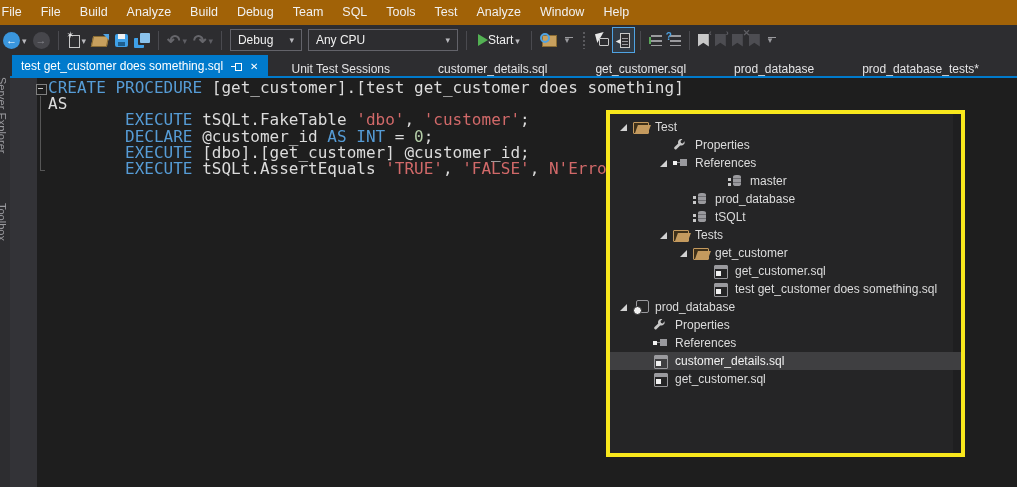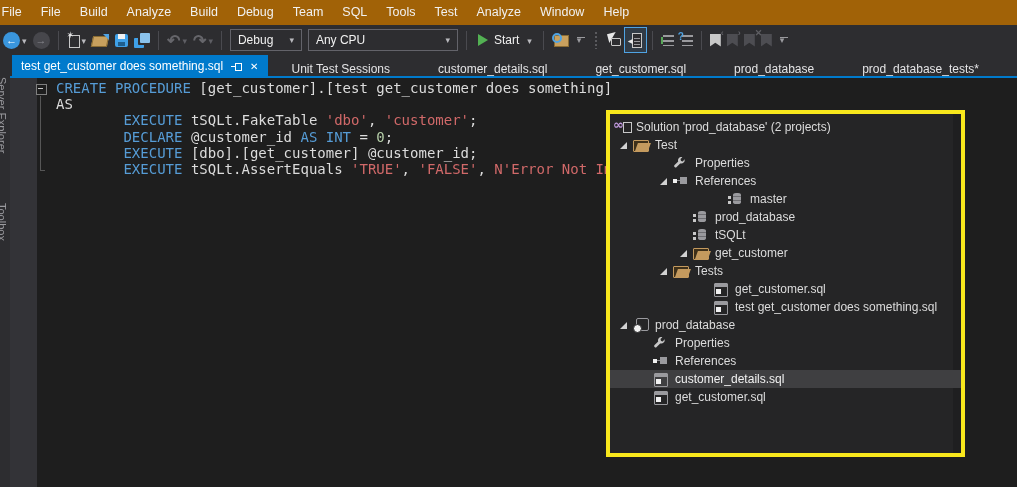--- a/index.html
+++ b/index.html
@@ -35,21 +35,21 @@
   .ic-saveall{position:relative;width:16px;height:15px;}
   .ic-saveall::before{content:"";position:absolute;left:0;bottom:0;width:10px;height:10px;background:#3FA0E8;border-radius:1px;}
   .ic-saveall::after{content:"";position:absolute;right:0;top:0;width:10px;height:10px;background:#8AC2EC;border-radius:1px;box-shadow:-2px 2px 0 #2D2D30;}
   .ic-undo::before{content:"↶";font-size:16px;color:#66666B;font-weight:bold;}
   .ic-redo::before{content:"↷";font-size:16px;color:#66666B;font-weight:bold;}
   .combo{height:22px;background:#2D2D30;border:1px solid #63636A;display:flex;align-items:center;
          padding:0 7px;color:#F1F1F1;margin:0 3px;}
   .combo::after{content:"▾";font-size:9px;color:#B9B9BE;margin-left:auto;}
   .combo.w-debug{width:72px;box-sizing:border-box;}
   .combo.w-cpu{width:150px;box-sizing:border-box;}
-  .startbtn{display:flex;align-items:center;gap:6px;padding:0 6px;}
+  .startbtn{display:flex;align-items:center;gap:0;padding:0 6px;}
   .play{width:0;height:0;border-left:10px solid #53B153;border-top:6px solid transparent;border-bottom:6px solid transparent;}
   .ic-findfolder{position:relative;width:17px;height:14px;}
   .ic-findfolder::before{content:"";position:absolute;left:2px;bottom:0;width:13px;height:10px;background:#C8A05E;border:1px solid #8a6c33;}
   .ic-findfolder::after{content:"";position:absolute;left:0;top:0;width:6px;height:6px;border:2px solid #4FA3E3;border-radius:50%;}
   .ic-overflow{width:12px;height:12px;position:relative;}
   .ic-overflow::before{content:"";position:absolute;left:2px;top:3px;width:8px;height:1px;background:#9A9A9E;}
   .ic-overflow::after{content:"▾";position:absolute;left:2px;top:1px;font-size:9px;color:#9A9A9E;}
   .ic-sync{position:relative;width:16px;height:14px;}
   .ic-sync::before{content:"";position:absolute;left:3px;top:0;width:0;height:0;border-top:9px solid #E8E8E8;border-right:9px solid transparent;transform:rotate(-15deg);}
   .ic-sync::after{content:"";position:absolute;right:0;bottom:1px;width:8px;height:6px;border:1px solid #C8C8C8;border-radius:1px;background:#2D2D30;}
@@ -79,22 +79,22 @@
   .tab{color:#E4E4E6;display:flex;align-items:flex-end;padding:0 24px;white-space:nowrap;}
   .blue-line{position:absolute;left:10px;top:76px;right:0;height:2px;background:#007ACC;}
 
   
   .sidestrip{position:absolute;left:0;top:55px;width:10px;height:432px;background:#2D2D30;overflow:hidden;}
   .side-label{position:absolute;left:-4px;writing-mode:vertical-rl;font-size:11px;color:#9A9A9E;white-space:nowrap;}
   .side-label.l0{top:22px;} .side-label.l1{top:148px;}
   .gutter{position:absolute;left:10px;top:78px;width:27px;height:409px;background:#333337;}
 
   
-  .code{position:absolute;left:56px;top:80px;font-family:"DejaVu Sans Mono","Liberation Mono",monospace;
-        font-size:14px;line-height:16.2px;white-space:pre;color:#DCDCDC;}
+  .code{position:absolute;left:48px;top:80px;font-family:"DejaVu Sans Mono","Liberation Mono",monospace;
+        font-size:16px;line-height:16.2px;white-space:pre;color:#DCDCDC;}
   .tok-kw{color:#569CD6;} .tok-str{color:#D16969;} .tok-num{color:#B5CEA8;} .tok-pl{color:#DCDCDC;}
   .fold-box{position:absolute;left:36px;top:84px;width:9px;height:9px;border:1px solid #808080;background:#1E1E1E;}
   .fold-box::before{content:"";position:absolute;left:1px;top:3px;width:5px;height:1px;background:#C8C8C8;}
   .fold-line{position:absolute;left:40px;top:96px;width:1px;height:74px;background:#565656;}
   .fold-tick{position:absolute;left:40px;top:170px;width:5px;height:1px;background:#565656;}
 
   
   .sx{position:absolute;left:606px;top:110px;width:359px;height:347px;box-sizing:border-box;
       border:4px solid #F8E71C;background:#252526;color:#DCDCDC;font-size:12px;padding-top:4px;overflow:hidden;}
   .sx-track{position:absolute;right:0;top:0;width:8px;height:100%;background:#1F1F20;}
@@ -265,26 +265,20 @@
     </div>
 
   <div class="gutter"></div>
   <div class="fold-box"></div>
   <div class="fold-line"></div>
   <div class="fold-tick"></div>
   <div class="code"><div><span class="tok-kw">CREATE PROCEDURE</span><span class="tok-pl"> [get_customer].[test get_customer does something]</span></div><div><span class="tok-pl">AS</span></div><div><span class="tok-pl">        </span><span class="tok-kw">EXECUTE</span><span class="tok-pl"> tSQLt.FakeTable </span><span class="tok-str">'dbo'</span><span class="tok-pl">, </span><span class="tok-str">'customer'</span><span class="tok-pl">;</span></div><div><span class="tok-pl">        </span><span class="tok-kw">DECLARE</span><span class="tok-pl"> @customer_id </span><span class="tok-kw">AS</span><span class="tok-pl"> </span><span class="tok-kw">INT</span><span class="tok-pl"> = </span><span class="tok-num">0</span><span class="tok-pl">;</span></div><div><span class="tok-pl">        </span><span class="tok-kw">EXECUTE</span><span class="tok-pl"> [dbo].[get_customer] @customer_id;</span></div><div><span class="tok-pl">        </span><span class="tok-kw">EXECUTE</span><span class="tok-pl"> tSQLt.AssertEquals </span><span class="tok-str">'TRUE'</span><span class="tok-pl">, </span><span class="tok-str">'FALSE'</span><span class="tok-pl">, </span><span class="tok-str">N'Error Not Implemented'</span><span class="tok-pl">;</span></div></div>
 
   <div class="sx">
     <div class="sx-track"></div>
-  <div class="srow" style="padding-left: 4px;">
-        <span class="icon-slot">
-          <span class="ic-solution"></span>
-        </span>
-        <span class="slabel">Solution 'prod_database' (2 projects)</span>
-      </div>
       <div class="srow" style="padding-left: 3px;">
         <span class="arrow-slot">
           <span class="exp-arrow"></span>
         </span>
         <span class="icon-slot">
           <span class="ic-folder"></span>
         </span>
         <span class="slabel">Test</span>
       </div>
       <div class="srow" style="padding-left: 43px;">
@@ -321,37 +315,37 @@
         </span>
         <span class="slabel">prod_database</span>
       </div>
       <div class="srow" style="padding-left: 63px;">
         <span class="arrow-slot"></span>
         <span class="icon-slot">
           <span class="ic-dbref"></span>
         </span>
         <span class="slabel">tSQLt</span>
       </div>
+      <div class="srow" style="padding-left: 43px;">
+        <span class="arrow-slot">
+          <span class="exp-arrow"></span>
+        </span>
+        <span class="icon-slot">
+          <span class="ic-folder"></span>
+        </span>
+        <span class="slabel">Tests</span>
+      </div>
       <div class="srow" style="padding-left: 63px;">
         <span class="arrow-slot">
           <span class="exp-arrow"></span>
         </span>
         <span class="icon-slot">
           <span class="ic-folder"></span>
         </span>
         <span class="slabel">get_customer</span>
-      </div>
-      <div class="srow" style="padding-left: 43px;">
-        <span class="arrow-slot">
-          <span class="exp-arrow"></span>
-        </span>
-        <span class="icon-slot">
-          <span class="ic-folder"></span>
-        </span>
-        <span class="slabel">Tests</span>
       </div>
       <div class="srow" style="padding-left: 83px;">
         <span class="arrow-slot"></span>
         <span class="icon-slot">
           <span class="ic-sqlfile"></span>
         </span>
         <span class="slabel">get_customer.sql</span>
       </div>
       <div class="srow" style="padding-left: 83px;">
         <span class="arrow-slot"></span>

